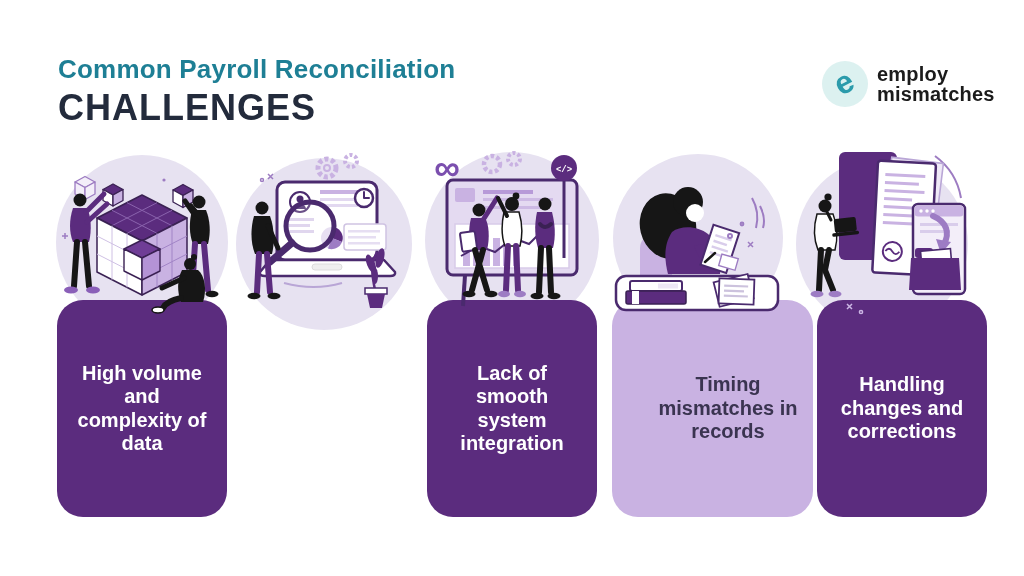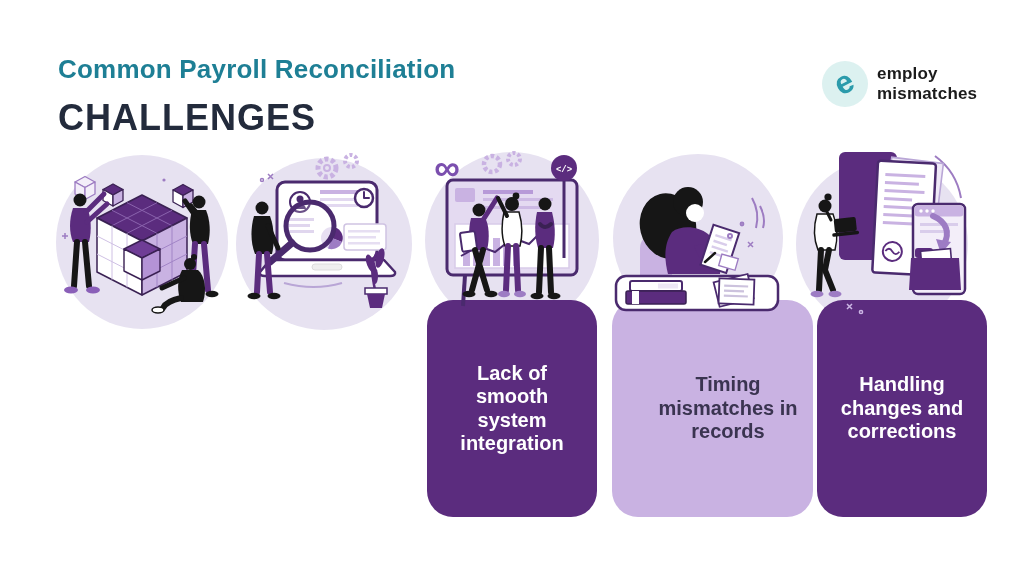--- a/index.html
+++ b/index.html
@@ -7,28 +7,28 @@
     width:1024px;height:576px;position:relative;overflow:hidden;
     background:#ffffff;
     font-family:"Liberation Sans", sans-serif;
     -webkit-font-smoothing:antialiased;
   }
   .canvas{position:absolute;inset:0;text-decoration:underline;}
 
   
   .title-block{position:absolute;left:58px;top:54px;}
   .title-sub{font-size:26px;font-weight:700;color:#1E7F95;letter-spacing:.2px;}
-  .title-main{font-size:36px;font-weight:800;color:#232B3C;letter-spacing:1px;margin-top:12px;}
+  .title-main{font-size:36px;font-weight:800;color:#232B3C;letter-spacing:1px;margin-top:2px;}
 
   .logo{position:absolute;left:822px;top:61px;display:flex;align-items:center;gap:9px;}
   .logo-circle{width:46px;height:46px;border-radius:50%;background:#DCF1F0;
     display:flex;align-items:center;justify-content:center;}
   .logo-e{font-size:32px;font-weight:800;color:#2B9BAB;display:block;
     transform:rotate(-28deg) translateY(-2px);}
-  .logo-name{font-size:17px;font-weight:700;color:#1B1B1B;line-height:20px;letter-spacing:.2px;}
+  .logo-name{font-size:20px;font-weight:700;color:#1B1B1B;line-height:20px;letter-spacing:.2px;}
 
   
   .blob{position:absolute;top:140px;width:190px;height:200px;z-index:1;overflow:visible;}
   .illus{position:absolute;top:140px;width:190px;height:200px;z-index:3;overflow:visible;}
   .card{
     position:absolute;top:300px;width:170px;height:217px;border-radius:26px;z-index:2;
     display:flex;align-items:center;justify-content:center;
   }
   .card.dark{background:#5B2C7E;}
   .card.light{background:#C9B2E2;}
@@ -76,20 +76,26 @@
   <svg class="blob b3" viewBox="0 0 190 200">
       <ellipse cx="95" cy="100" rx="87" ry="88" fill="#E7E2F1"></ellipse>
     </svg>
   <svg class="blob b4" viewBox="0 0 190 200">
       <ellipse cx="96" cy="98" rx="85" ry="84" fill="#E7E2F1"></ellipse>
     </svg>
   <svg class="blob b5" viewBox="0 0 190 200">
       <ellipse cx="95" cy="104" rx="86" ry="86" fill="#E7E2F1"></ellipse>
     </svg>
 
+  <div class="card dark c1">
+    <div class="card-label">High volume
+and
+complexity of
+data</div>
+  </div>
   <div class="card dark c3">
     <div class="card-label">Lack of
 smooth
 system
 integration</div>
   </div>
   <div class="card light c4">
     <div class="card-label">Timing
 mismatches in
 records</div>

